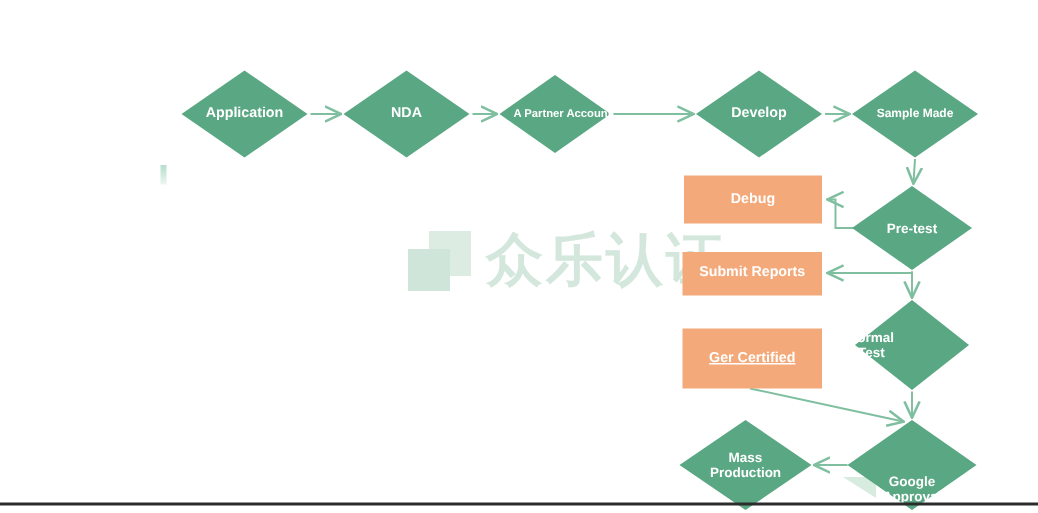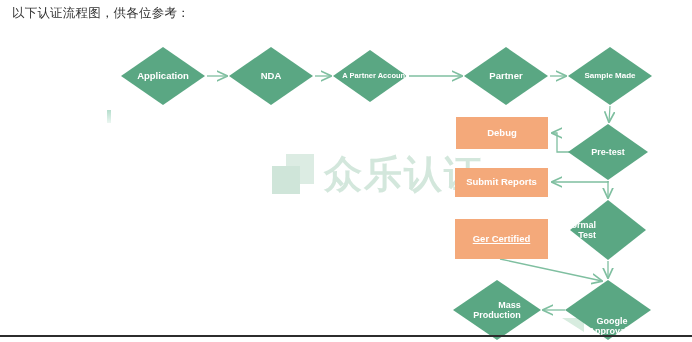--- a/index.html
+++ b/index.html
@@ -88,40 +88,39 @@
   svg.flow {
     position: absolute;
     left: 0; top: 0;
     width: 692px;
     height: 342px;
   }
   .node-label {
     position: absolute;
     color: #ffffff;
     font-weight: bold;
-    text-align: right;
+    text-align: center;
     line-height: 1.12;
     pointer-events: none;
     white-space: nowrap;
   }
   .bottom-rule {
     position: absolute;
     left: 0;
     top: 335px;
     width: 692px;
     height: 2px;
     background: #2c2c2c;
   }
 </style>
 </head>
 <body>
 
 <div id="page">
 
-  <div class="intro-text">以下认证流程图，供各位参考：</div>
 
   <div class="watermark">
     <div class="wm-logo">
       <div class="wm-sq-a"></div>
       <div class="wm-sq-b"></div>
     </div>
     <div class="wm-text">众乐认证</div>
   </div>
 
   <div class="teal-artifact"></div>
@@ -167,21 +166,21 @@
         <rect x="456" y="117" width="92" height="32" fill="#f4a97a"></rect>
         <rect x="455" y="168" width="93" height="29" fill="#f4a97a"></rect>
         <rect x="455" y="219" width="93" height="40" fill="#f4a97a"></rect>
       </g>
   </svg>
 
   <div id="label-layer">
       <div class="node-label" style="left: 101px; top: 47px; width: 124px; height: 58px; display: flex; align-items: center; justify-content: center; font-size: 9.5px; color: rgb(255, 255, 255); white-space: nowrap;">Application</div>
       <div class="node-label" style="left: 209px; top: 47px; width: 124px; height: 58px; display: flex; align-items: center; justify-content: center; font-size: 9.5px; color: rgb(255, 255, 255); white-space: nowrap;">NDA</div>
       <div class="node-label" style="left: 318px; top: 50px; width: 114px; height: 52px; display: flex; align-items: center; justify-content: center; font-size: 7.5px; color: rgb(255, 255, 255); white-space: nowrap;">A Partner Account</div>
-      <div class="node-label" style="left: 444px; top: 47px; width: 124px; height: 58px; display: flex; align-items: center; justify-content: center; font-size: 9.5px; color: rgb(255, 255, 255); white-space: nowrap;">Partner</div>
+      <div class="node-label" style="left: 444px; top: 47px; width: 124px; height: 58px; display: flex; align-items: center; justify-content: center; font-size: 9.5px; color: rgb(255, 255, 255); white-space: nowrap;">Develop</div>
       <div class="node-label" style="left: 548px; top: 47px; width: 124px; height: 58px; display: flex; align-items: center; justify-content: center; font-size: 8px; color: rgb(255, 255, 255); white-space: nowrap;">Sample Made</div>
       <div class="node-label" style="left: 548px; top: 124px; width: 120px; height: 56px; display: flex; align-items: center; justify-content: center; font-size: 9px; color: rgb(255, 255, 255); white-space: nowrap;">Pre-test</div>
       <div class="node-label" style="left: 523px; top: 200px; width: 116px; height: 60px; display: flex; align-items: center; justify-content: center; font-size: 9px; color: rgb(255, 255, 255); white-space: pre-line;">Formal
 Test</div>
       <div class="node-label" style="left: 545px; top: 296px; width: 126px; height: 60px; display: flex; align-items: center; justify-content: center; font-size: 9px; color: rgb(255, 255, 255); white-space: pre-line;">Google
 Approval</div>
       <div class="node-label" style="left: 433px; top: 280px; width: 128px; height: 60px; display: flex; align-items: center; justify-content: center; font-size: 9px; color: rgb(255, 255, 255); white-space: pre-line;">Mass
 Production</div>
       <div class="node-label" style="left: 456px; top: 117px; width: 92px; height: 32px; display: flex; align-items: center; justify-content: center; font-size: 9.5px; color: rgb(255, 255, 255); white-space: nowrap;">Debug</div>
       <div class="node-label" style="left: 455px; top: 168px; width: 93px; height: 29px; display: flex; align-items: center; justify-content: center; font-size: 9.5px; color: rgb(255, 255, 255); white-space: nowrap;">Submit Reports</div>

